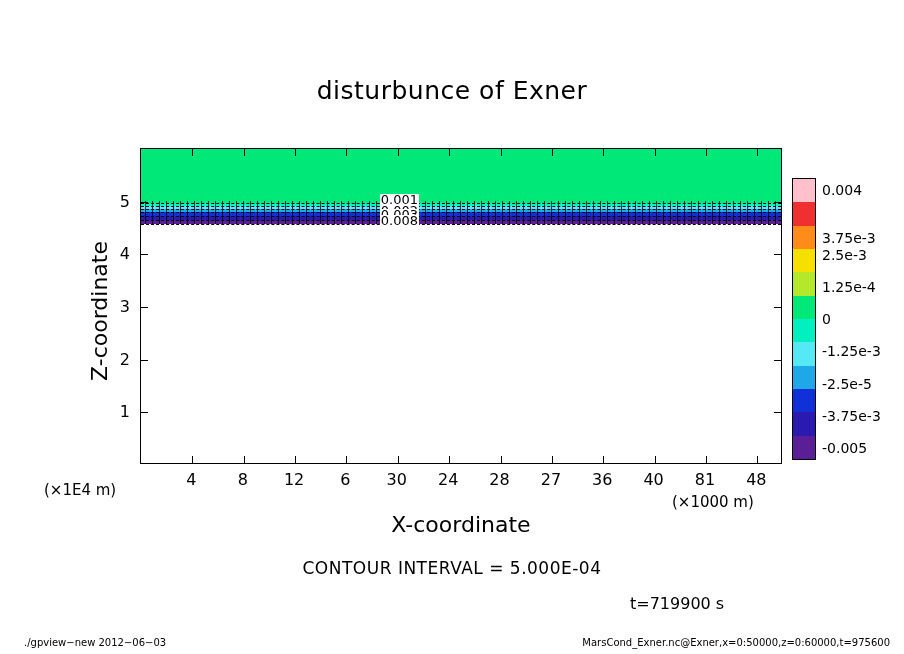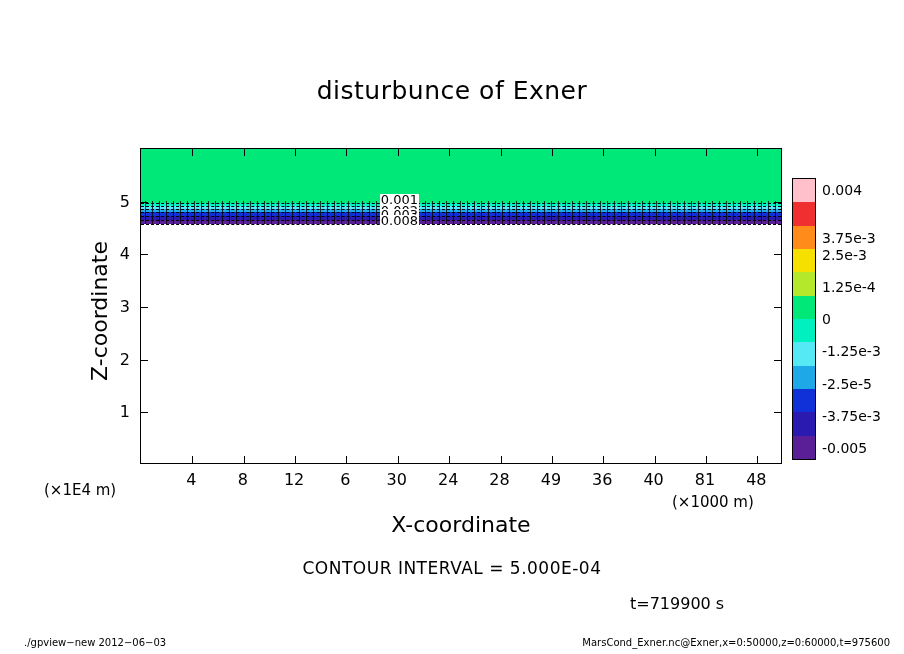--- a/index.html
+++ b/index.html
@@ -284,21 +284,21 @@
 </div>
 
 <div id="xtick-labels">
     <div class="xtick-label" style="left: 191.36px;">4</div>
     <div class="xtick-label" style="left: 242.72px;">8</div>
     <div class="xtick-label" style="left: 294.08px;">12</div>
     <div class="xtick-label" style="left: 345.44px;">6</div>
     <div class="xtick-label" style="left: 396.8px;">30</div>
     <div class="xtick-label" style="left: 448.16px;">24</div>
     <div class="xtick-label" style="left: 499.52px;">28</div>
-    <div class="xtick-label" style="left: 550.88px;">49</div>
+    <div class="xtick-label" style="left: 550.88px;">27</div>
     <div class="xtick-label" style="left: 602.24px; text-align: right;">36</div>
     <div class="xtick-label" style="left: 653.6px;">40</div>
     <div class="xtick-label" style="left: 704.96px;">81</div>
     <div class="xtick-label" style="left: 756.32px;">48</div>
   </div>
 <div id="ytick-labels">
     <div class="ytick-label" style="top: 411.333px;">1</div>
     <div class="ytick-label" style="top: 358.667px;">2</div>
     <div class="ytick-label" style="top: 306px;">3</div>
     <div class="ytick-label" style="top: 253.333px;">4</div>

